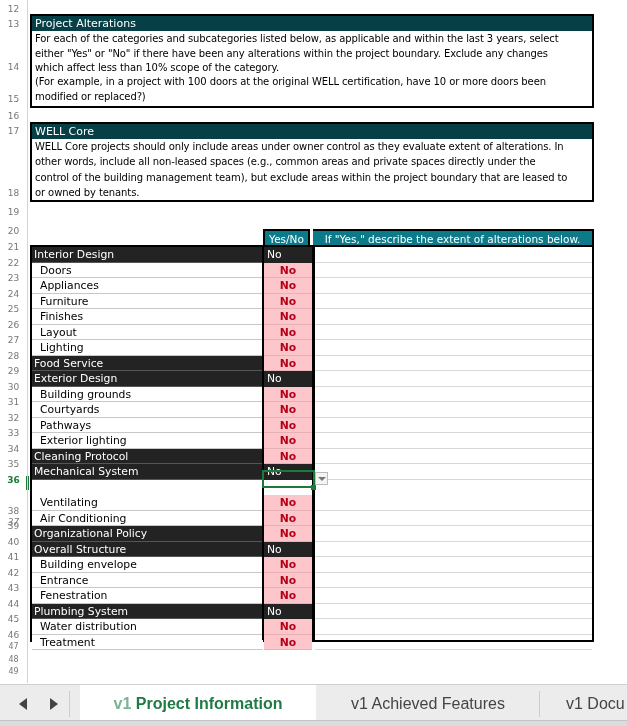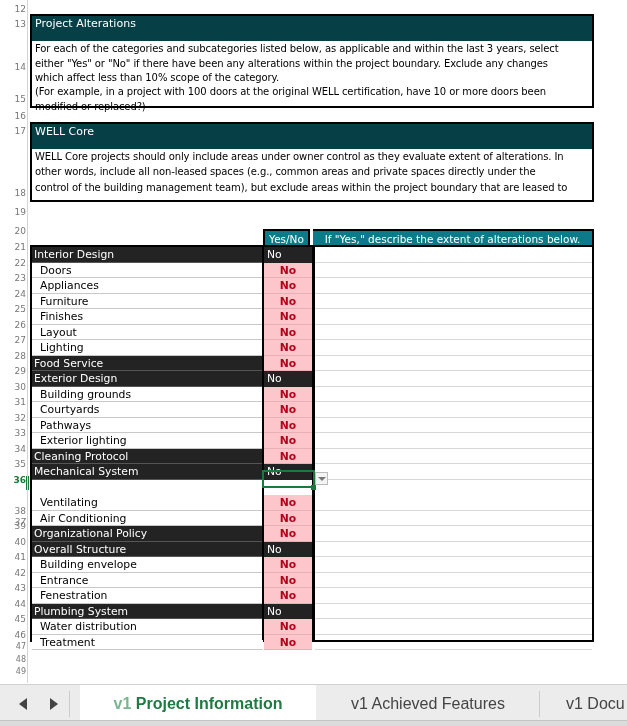--- a/index.html
+++ b/index.html
@@ -1,23 +1,23 @@
 <!DOCTYPE html>
 <html><head>
 <meta charset="utf-8">
 <style>
   html, body { margin:0; padding:0; }
   body { width:627px; height:726px; background:#fff; position:relative; overflow:hidden;
          font-family:"DejaVu Sans", sans-serif; color:#000; }
-  .rh { position:absolute; left:0; width:26px; font-size:9px; color:#777; text-align:right; padding-left:1px; box-sizing:border-box; }
+  .rh { position:absolute; left:0; width:26px; font-size:9px; color:#777; text-align:center; padding-left:1px; box-sizing:border-box; }
   .rh.active { color:#1a7a3a; font-weight:bold; }
   .rh-border { position:absolute; left:27px; top:0; width:1px; height:683px; background:#d4d4d4; }
   .rh-active-bar { position:absolute; left:26px; width:3px; background:#1a7a3a; }
   .box { position:absolute; left:30px; width:564px; border:2px solid #000; box-sizing:border-box; background:#fff; }
-  .box-head { background:#063f46; color:#fff; font-size:11px; height:25px; line-height:15px; padding-left:3px; }
+  .box-head { background:#063f46; color:#fff; font-size:11px; height:15px; line-height:15px; padding-left:3px; }
   .box-body { font-size:10px; line-height:15.4px; padding:0 3px; letter-spacing:-0.1px; }
   .tbl { position:absolute; left:30px; top:230px; }
   .hdr-yes { position:absolute; left:233px; top:-1px; width:47px; height:16px; background:#0d7a8a; color:#fff;
              font-size:10.5px; text-align:center; line-height:16px; border:2px solid #000; border-bottom:none; box-sizing:border-box; }
   .hdr-desc { position:absolute; left:283px; top:-1px; width:281px; height:16px; background:#0d7a8a; color:#fff;
               font-size:10.5px; text-align:center; line-height:16px; border:2px solid #000; border-bottom:none; border-left:none; box-sizing:border-box; }
   .grid { position:absolute; left:30px; top:245px; width:564px; height:397px; border:2px solid #000; box-sizing:border-box; }
   .row { position:absolute; left:0; width:560px; height:15.5px; }
   .lbl { position:absolute; left:0; width:231px; height:100%; font-size:10.8px; line-height:15.5px; box-sizing:border-box; border-bottom:1px solid #c8c8c8; }
   .cat .lbl { background:#232323; color:#fff; padding-left:2px; border-bottom:1px solid #555; }
@@ -99,20 +99,21 @@
     <div>modified or replaced?)</div>
   </div>
 </div>
 
 <div class="box" style="top:122px; height:80px;">
   <div class="box-head">WELL Core</div>
   <div class="box-body">
     <div>WELL Core projects should only include areas under owner control as they evaluate extent of alterations. In</div>
     <div>other words, include all non-leased spaces (e.g., common areas and private spaces directly under the</div>
     <div>control of the building management team), but exclude areas within the project boundary that are leased to</div>
+    <div>or owned by tenants.</div>
   </div>
 </div>
 
 <div class="tbl">
   <div class="hdr-yes">Yes/No</div>
   <div class="hdr-desc">If "Yes," describe the extent of alterations below.</div>
 </div>
 
 <div class="grid">
   <div id="rows">

